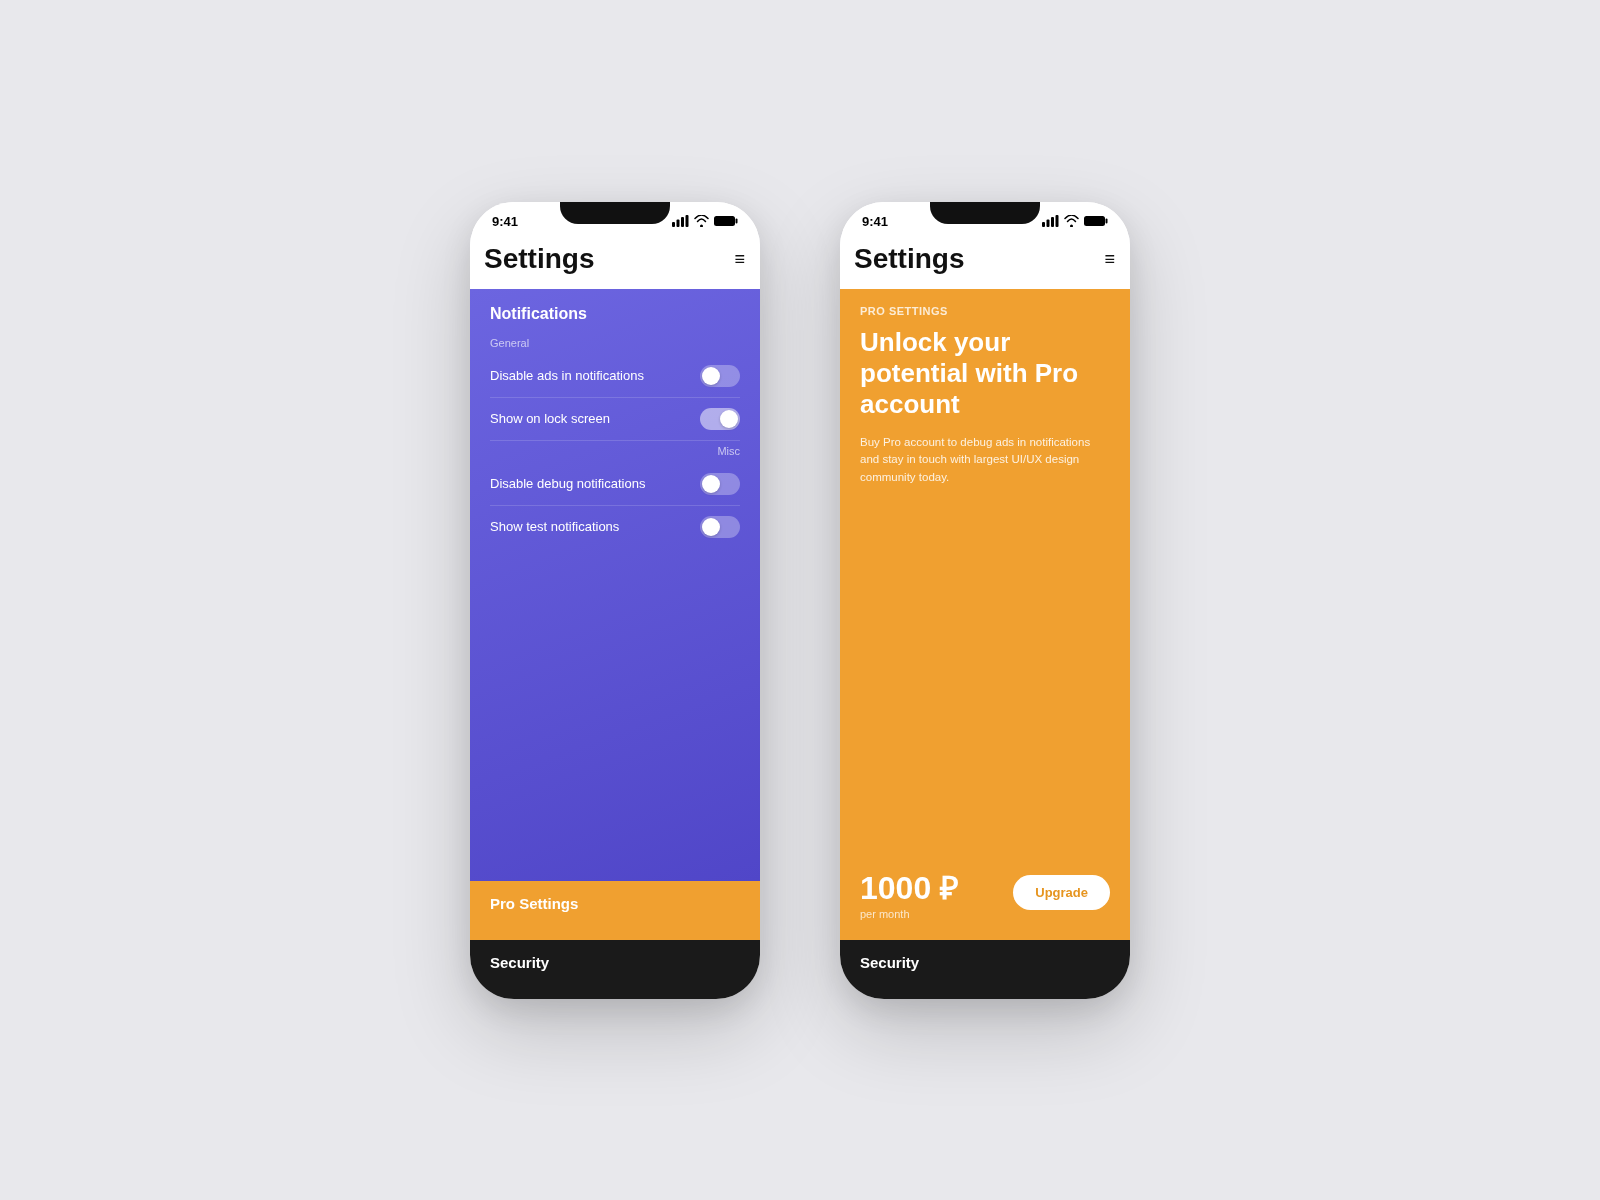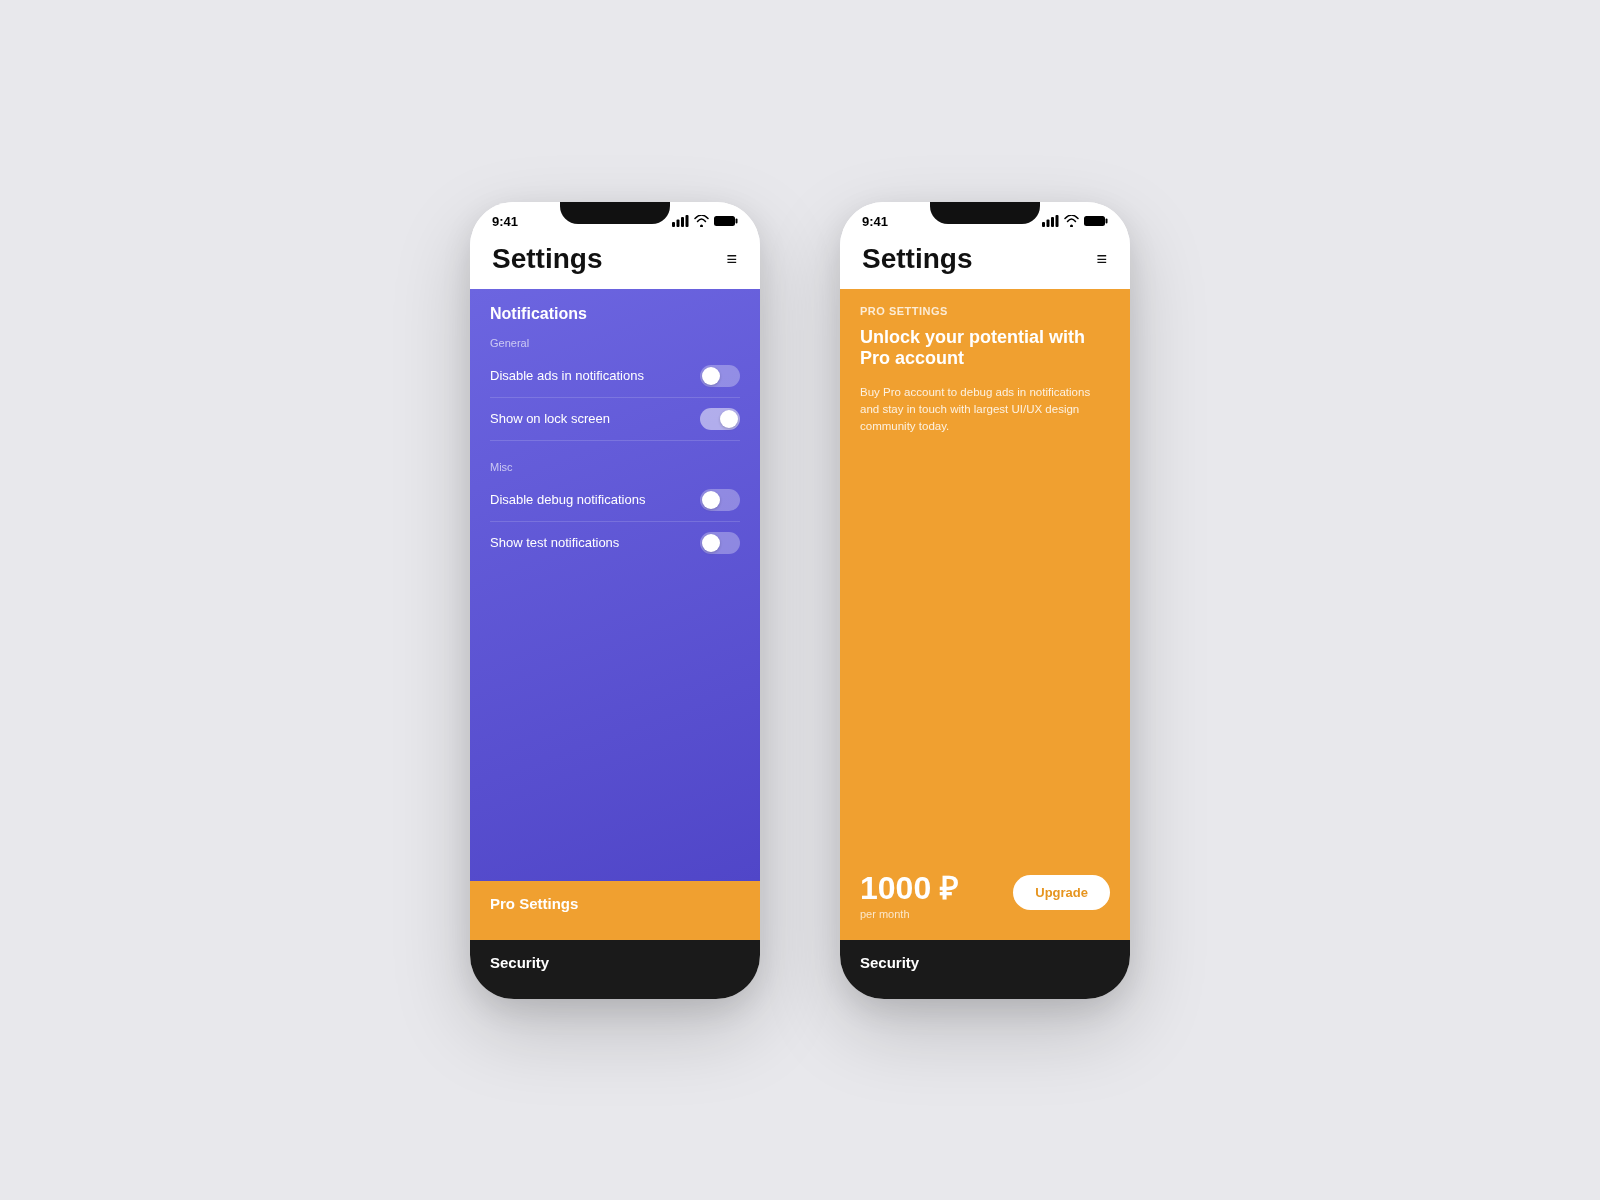--- a/index.html
+++ b/index.html
@@ -61,21 +61,21 @@
       align-items: center;
       gap: 5px;
       z-index: 1;
     }
 
     
     .settings-header {
       display: flex;
       align-items: center;
       justify-content: space-between;
-      padding: 10px 22px 14px;
+      padding: 10px 14px 14px;
       background: #fff;
       flex-shrink: 0;
       gap: 44px;
     }
 
     .settings-title {
       font-size: 28px;
       font-weight: 800;
       color: #111;
     }
@@ -154,21 +154,22 @@
       border-radius: 50%;
       background: #fff;
       box-shadow: 0 1px 3px rgba(0,0,0,0.2);
       transition: left 0.2s;
     }
 
     .toggle.off .toggle-knob { left: 2px; }
     .toggle.on .toggle-knob { left: 20px; }
 
     .misc-group {
-      margin-top: 20px;
+      margin-top: 4px;
+      text-align: right;
     }
 
     .pro-section {
       background: #f0a030;
       padding: 14px 20px;
       flex-shrink: 0;
     }
 
     .pro-section .section-title {
       color: #fff;
@@ -200,21 +201,21 @@
     .pro-settings-label {
       font-size: 11px;
       color: rgba(255,255,255,0.8);
       font-weight: 600;
       text-transform: uppercase;
       letter-spacing: 0.5px;
       margin-bottom: 10px;
     }
 
     .pro-headline {
-      font-size: 18px;
+      font-size: 26px;
       font-weight: 800;
       color: #fff;
       line-height: 1.2;
       margin-bottom: 14px;
     }
 
     .pro-description {
       font-size: 11.5px;
       color: rgba(255,255,255,0.85);
       line-height: 1.5;

